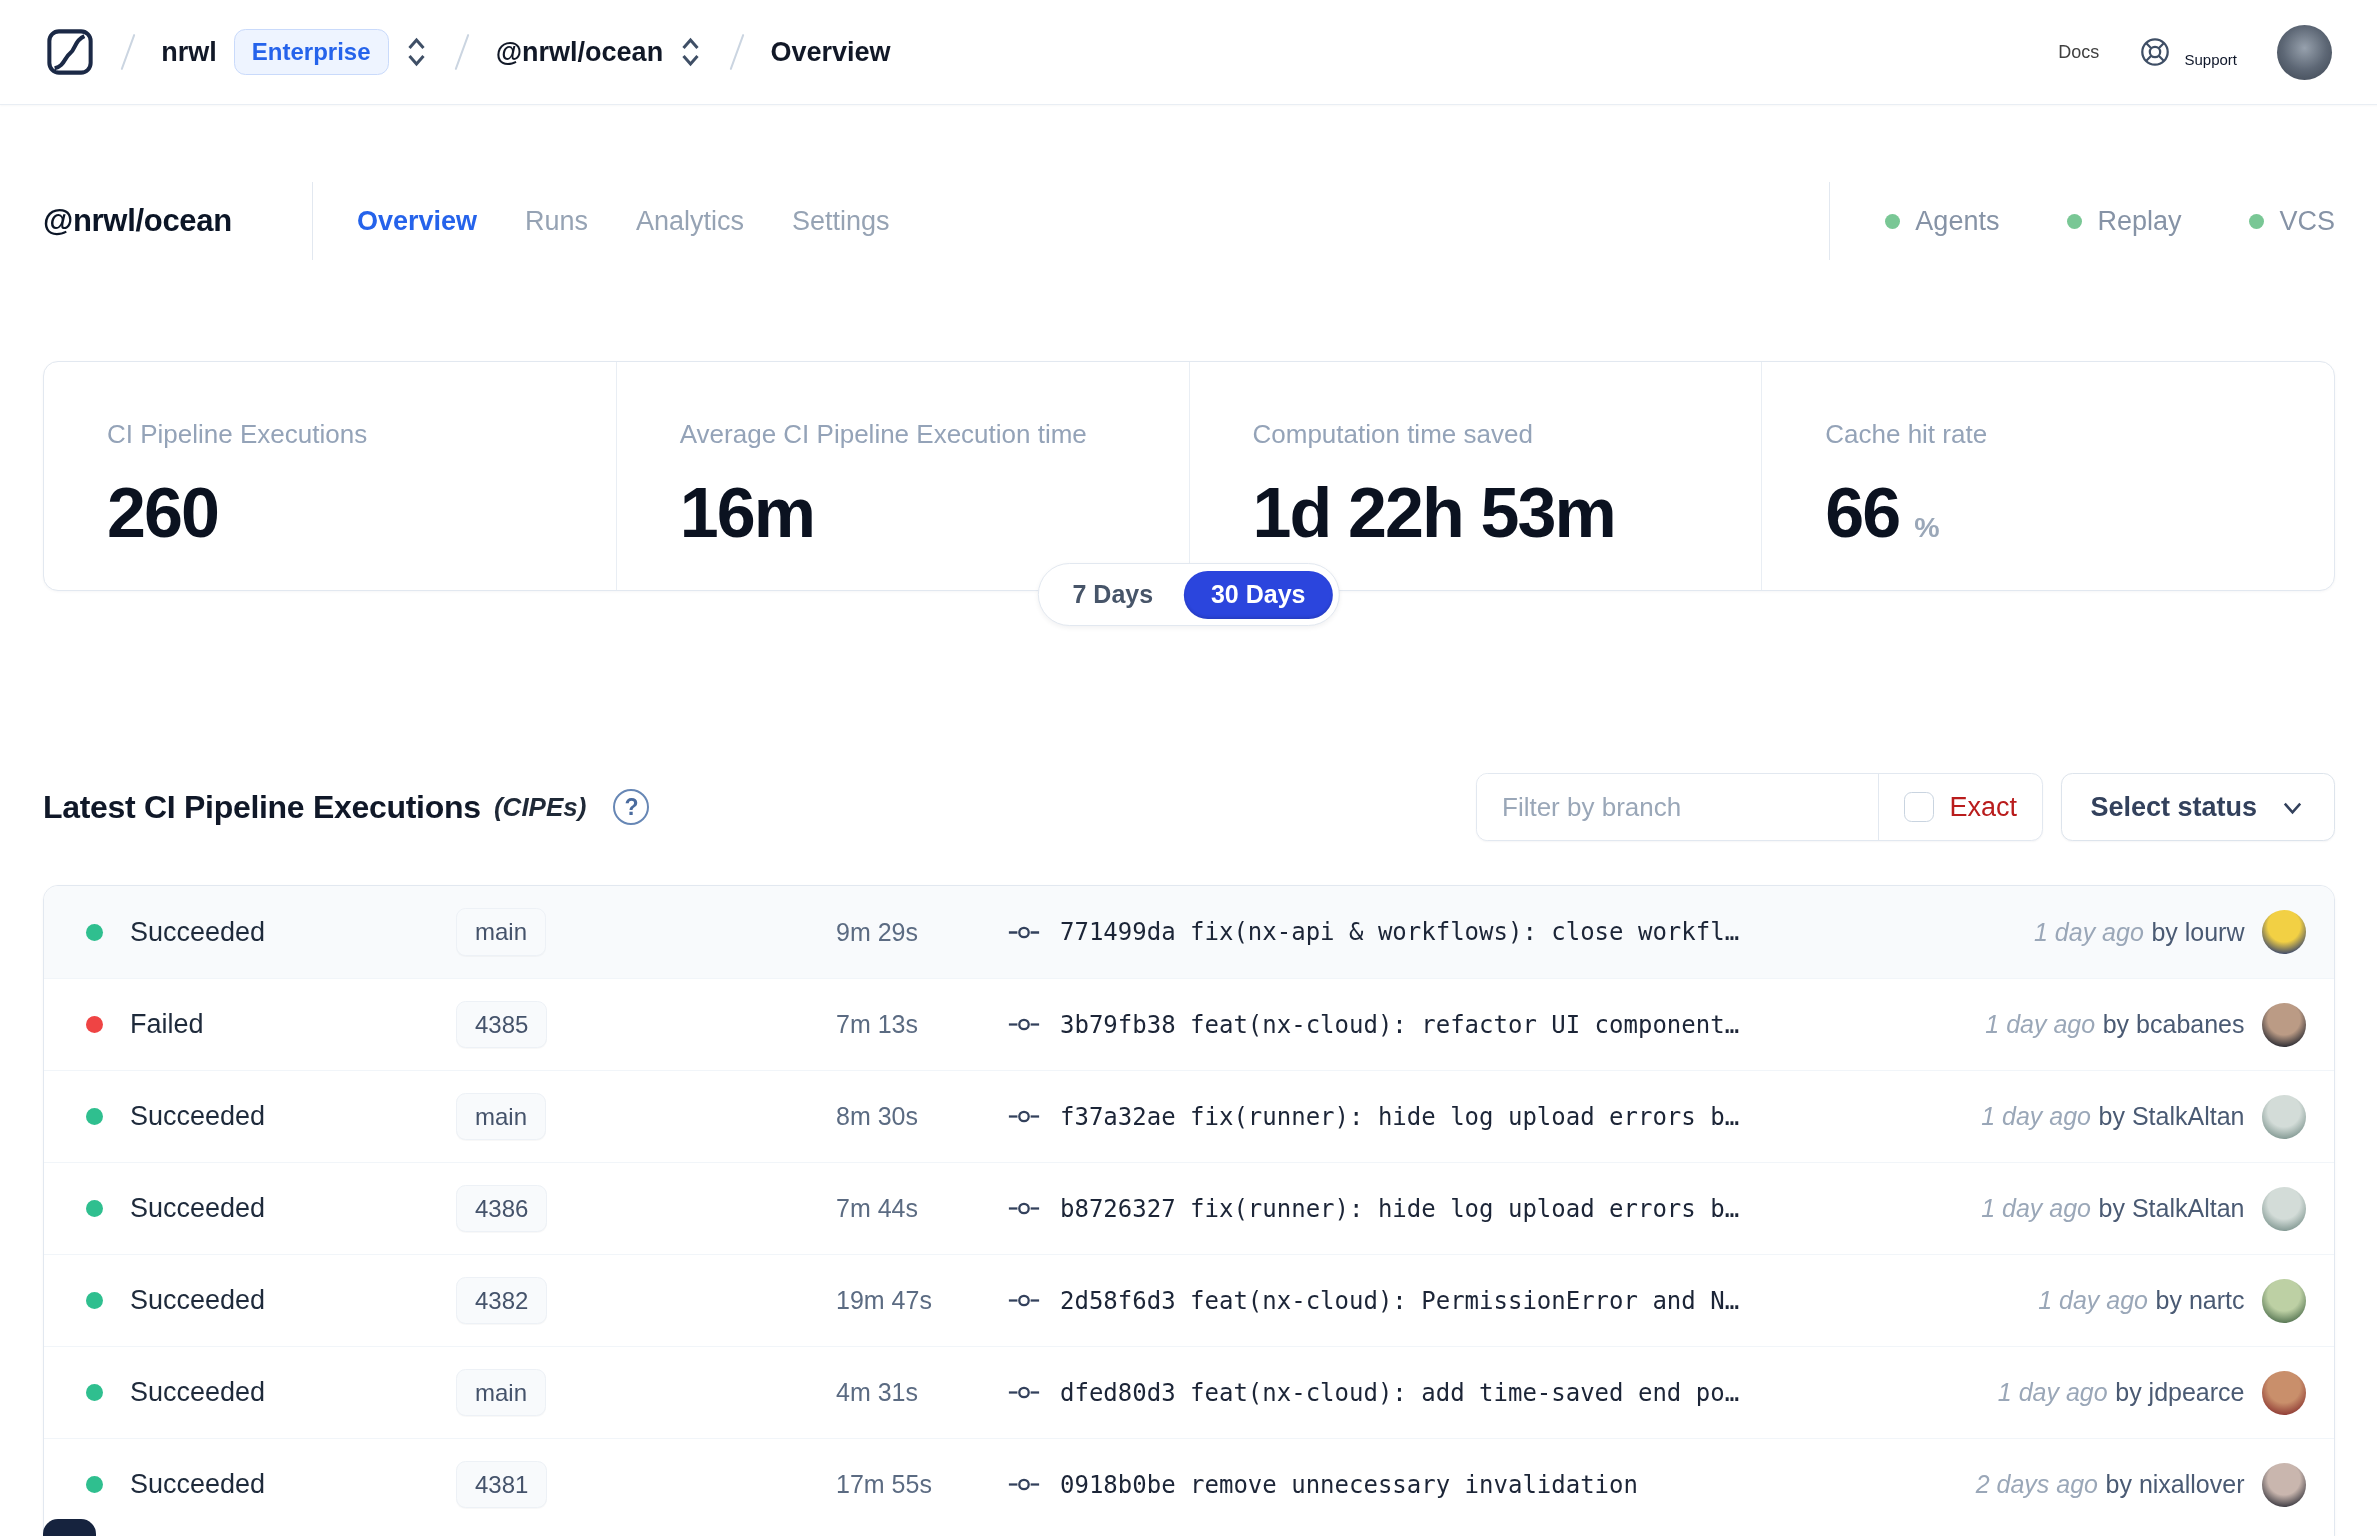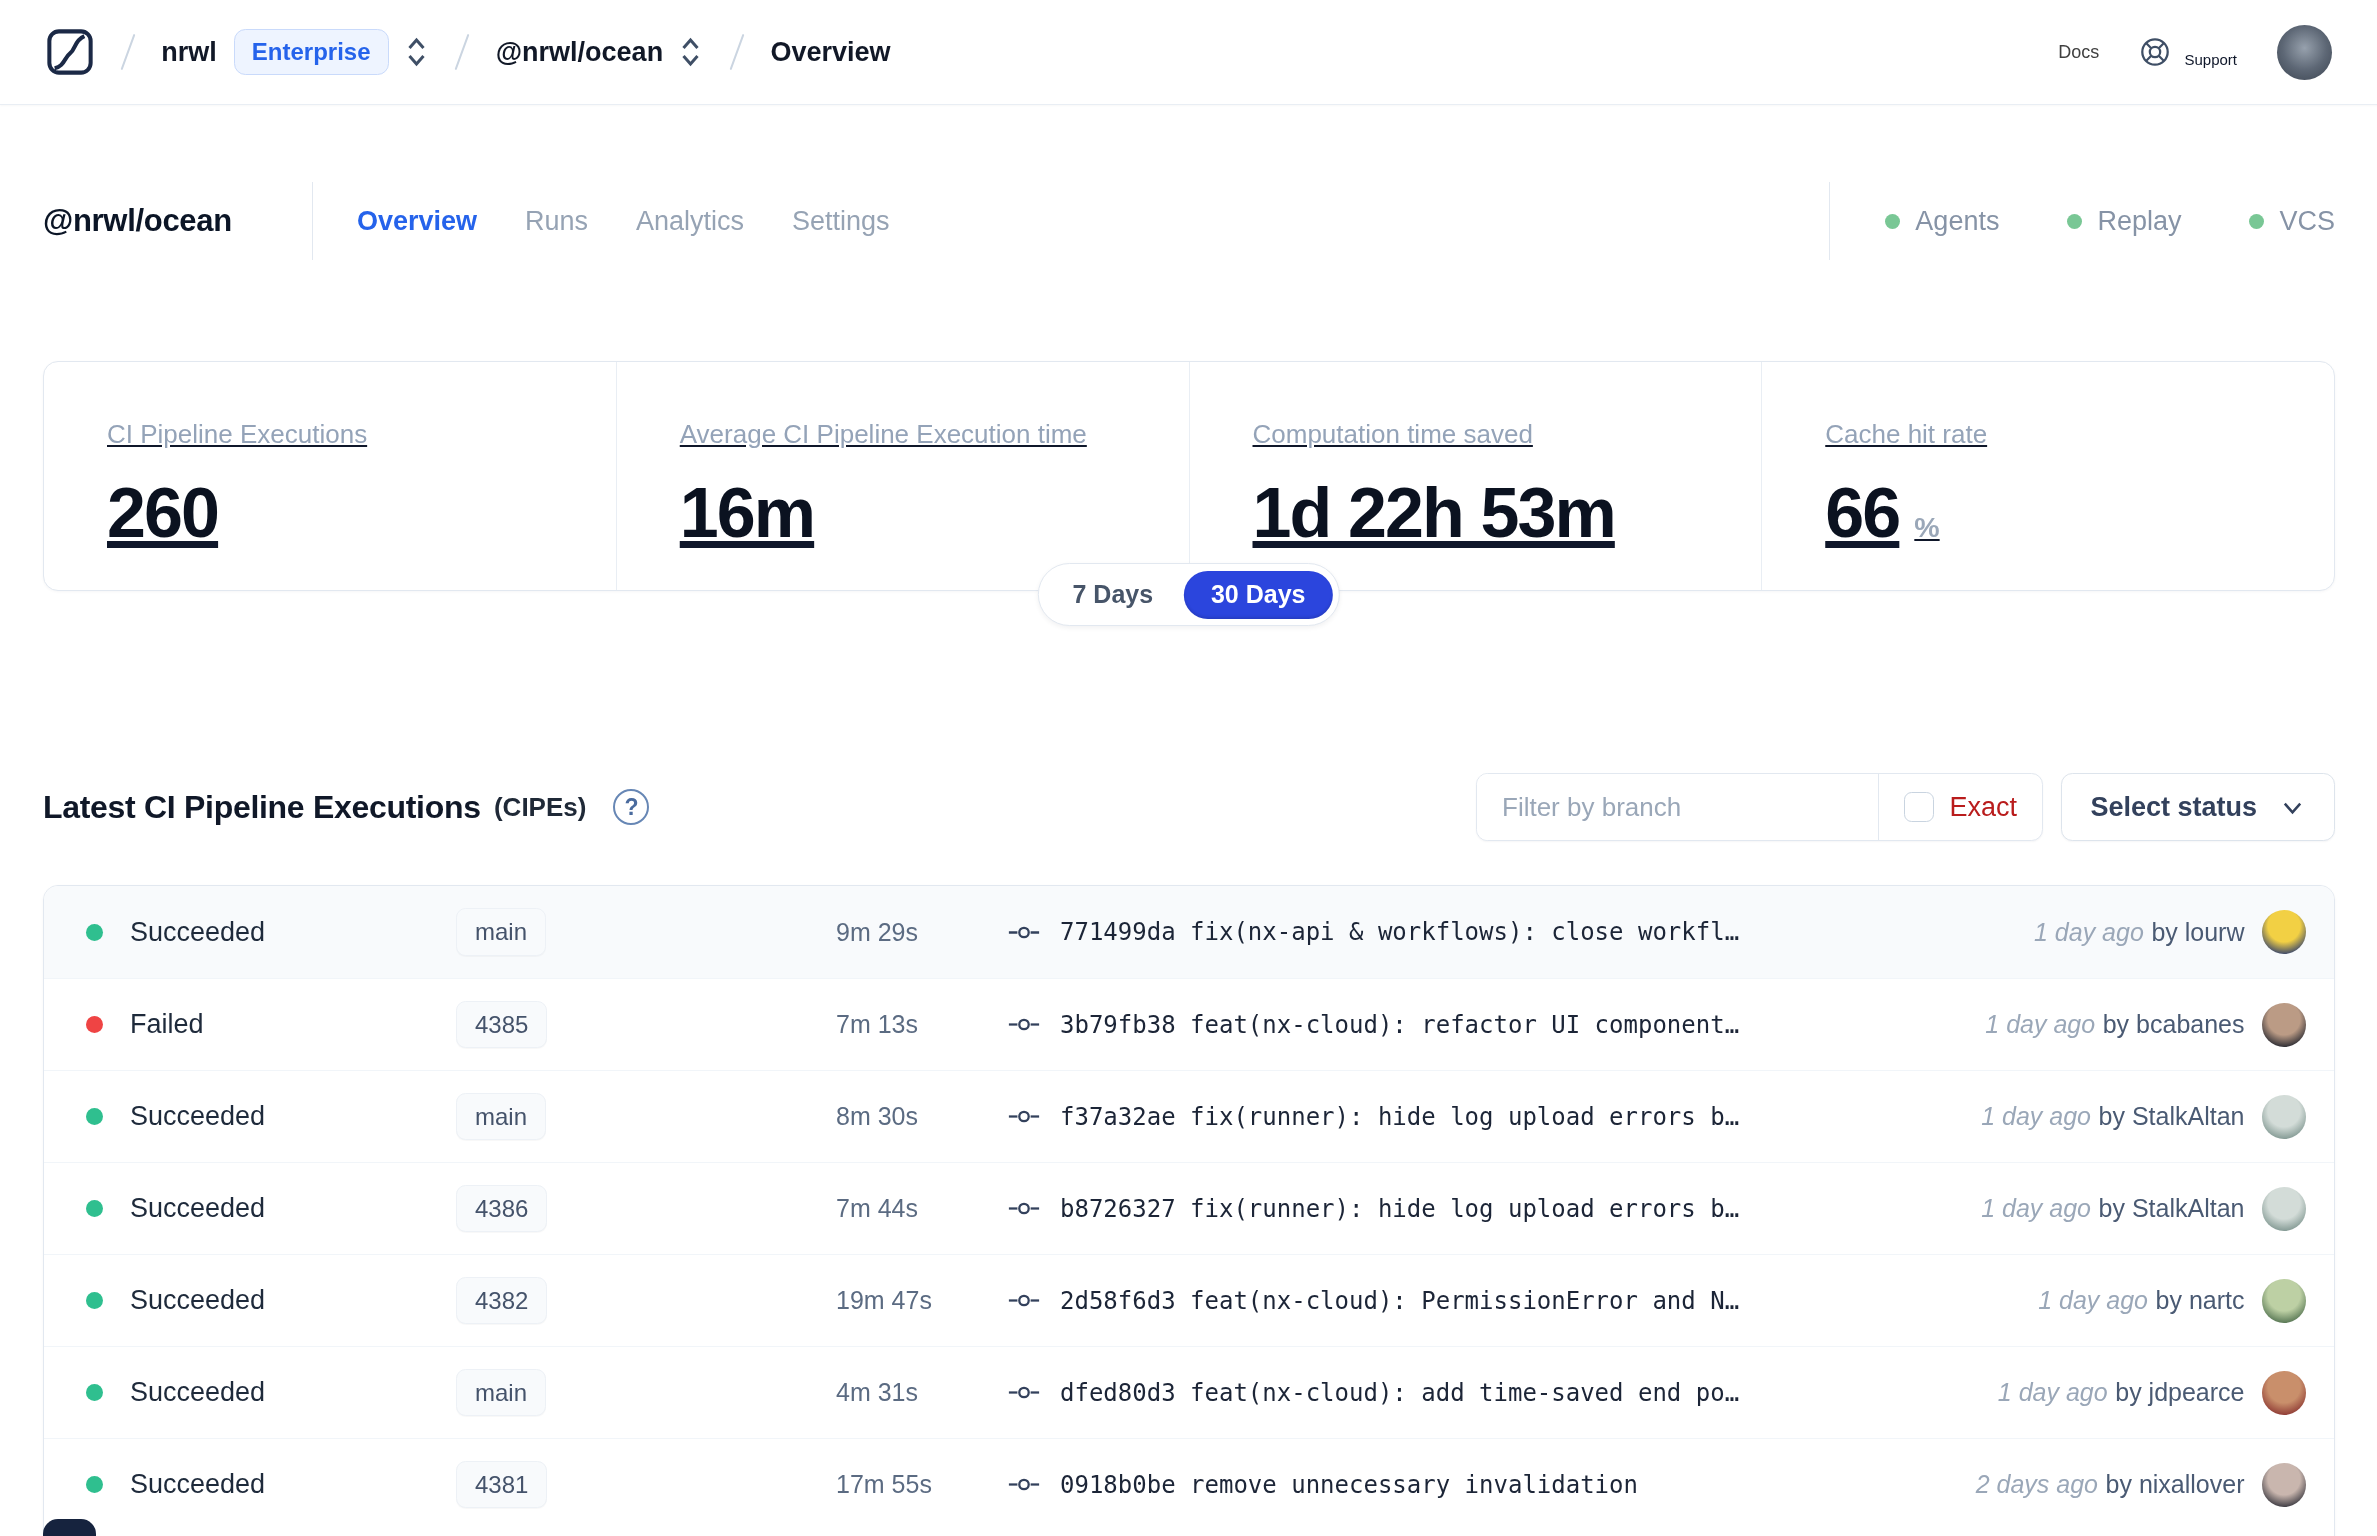--- a/index.html
+++ b/index.html
@@ -48,21 +48,21 @@
   .vdiv.right { margin-right:55px; }
   .indicators { display:flex; align-items:center; gap:68px; }
   .indicator { display:flex; align-items:center; gap:15px; cursor:pointer; }
   .ind-dot { width:15px; height:15px; border-radius:50%; background:#79c795; }
   .ind-label { font-size:27px; color:#8693a6; }
 
   
   .cards {
     position:absolute; top:361px; left:43px; right:43px; height:230px;
     background:#fff; border:1px solid #e2e8f0; border-radius:15px;
-    display:flex; box-shadow:0 1px 2.9px rgba(15,23,42,.04);text-decoration:underline;
+    display:flex; box-shadow:0 1px 2.9px rgba(15,23,42,.04);
   }
   .card { flex:1; padding:57px 19px 0 63px; }
   .card + .card { border-left:1px solid #e9eef4; }
   .card-label { font-size:26px; font-weight:500; color:#94a3b8; margin-bottom:23px; }
   .card-value-row { display:flex; align-items:baseline; gap:15px; }
   .card-value { font-size:70px; font-weight:700; color:#0b1220; letter-spacing:-1.9px; }
   .card-suffix { font-size:28.5px; font-weight:600; color:#9aa7b8; }
 
   
   .range-toggle {
@@ -70,21 +70,21 @@
     background:#fff; border:1px solid #e2e8f0; border-radius:950px;
     padding:6.7px; display:flex; align-items:center; gap:3.8px;
     box-shadow:0 1.9px 5.7px rgba(15,23,42,.06);
   }
   .toggle-option { font-size:25px; font-weight:700; color:#475569; padding:9.5px 27px; border-radius:950px; cursor:pointer; background:transparent; border:none; font-family:inherit; }
   .toggle-option.selected { background:#2b45dd; color:#fff; box-shadow:inset 0 -1.9px 2.9px rgba(0,0,0,.12); }
 
   
   .section-row { position:absolute; top:767px; left:43px; right:43px; height:80px; display:flex; align-items:center; }
   .section-title { font-size:32px; font-weight:700; color:#101828; letter-spacing:-0.3px; }
-  .section-sub { font-size:26px; font-weight:600; color:#1f2937; margin-left:13.3px; }
+  .section-sub { font-size:26px; font-style:italic; font-weight:600; color:#1f2937; margin-left:13.3px; }
   .help-icon {
     width:36px; height:36px; border-radius:50%; border:2.4px solid #6787b5;
     color:#4a6b9e; font-size:23px; font-weight:700; display:flex; align-items:center; justify-content:center;
     margin-left:27px; cursor:pointer;
   }
   .filters { margin-left:auto; display:flex; align-items:center; gap:18px; }
   .branch-filter {
     display:flex; align-items:stretch; height:68px; width:567px;
     border:1px solid #e2e8f0; border-radius:11.4px; background:#fff; overflow:hidden;
     box-shadow:0 1px 1.9px rgba(15,23,42,.04);

